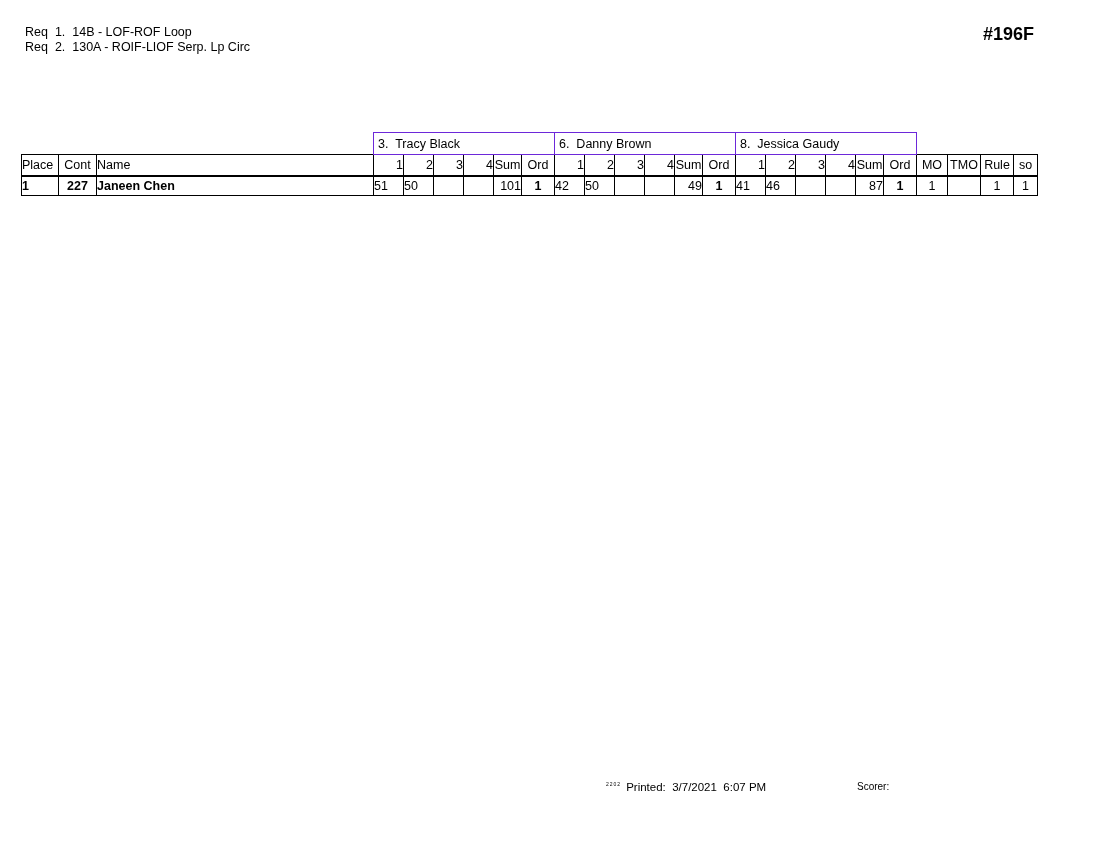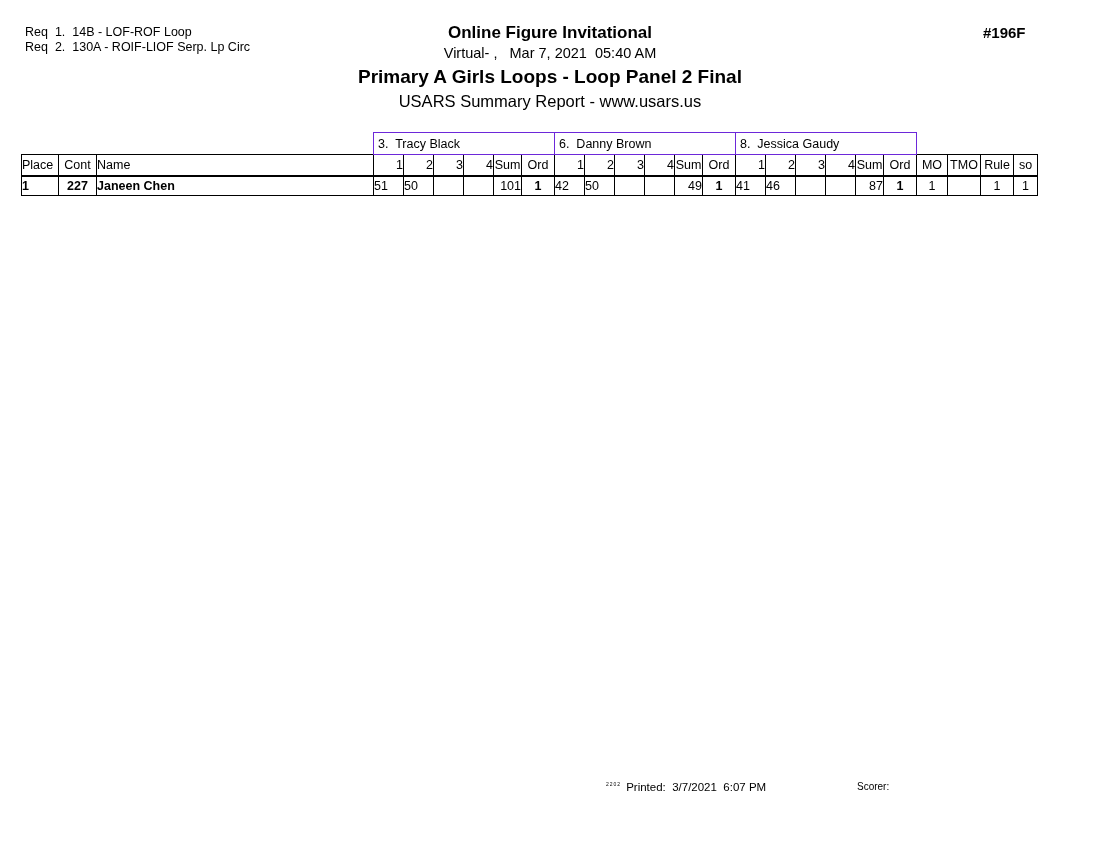--- a/index.html
+++ b/index.html
@@ -31,21 +31,21 @@
     text-align: center; line-height: 1.1;
   }
   .event-title    { font-size: 17px;   font-weight: bold; }
   .event-sub      { font-size: 14.5px; margin-top: 3px; white-space: pre; }
   .division-title { font-size: 19px;   font-weight: bold; margin-top: 5px; }
   .report-title   { font-size: 16.5px; margin-top: 4px; }
 
   
   .event-number {
     position: absolute; left: 983px; top: 24px;
-    font-size: 15px; font-weight: bold;
+    font-size: 18px; font-weight: bold;
   }
 
   
   table.results {
     position: absolute; left: 21px; top: 132px;
     border-collapse: collapse; table-layout: fixed;
     font-size: 12.5px; color: #000;
   }
   table.results td, table.results th {
     padding: 0; overflow: hidden; white-space: nowrap;
@@ -89,26 +89,20 @@
 </head>
 <body>
 
 <div class="page">
 
   <div class="req-block">
     <div class="req-line">Req  1.  14B - LOF-ROF Loop</div>
     <div class="req-line">Req  2.  130A - ROIF-LIOF Serp. Lp Circ</div>
   </div>
 
-  <div class="center-head">
-    <div class="event-title">Online Figure Invitational</div>
-    <div class="event-sub">Virtual- ,   Mar 7, 2021  05:40 AM</div>
-    <div class="division-title">Primary A Girls Loops - Loop Panel 2 Final</div>
-    <div class="report-title">USARS Summary Report - www.usars.us</div>
-  </div>
 
   <div class="event-number">#196F</div>
 
   <table class="results">
     <colgroup>
       <col style="width:37px">
         <col style="width:38px">
         <col style="width:277px">
       <col style="width:30px">
         <col style="width:30px">

